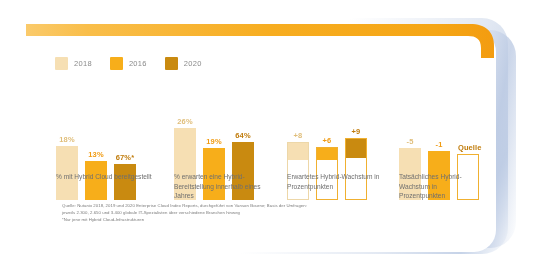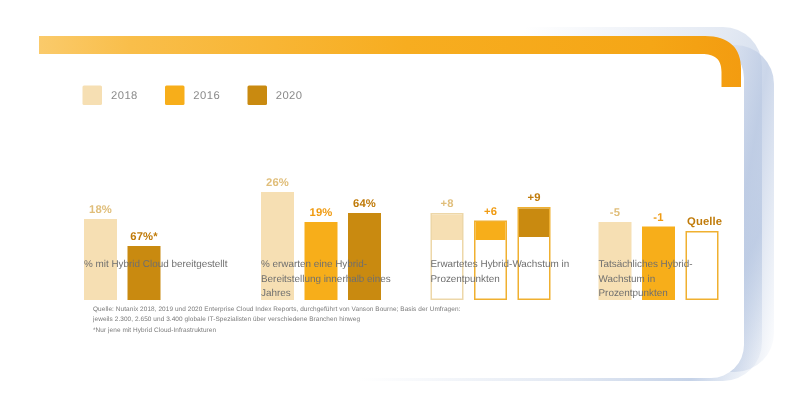--- a/index.html
+++ b/index.html
@@ -114,20 +114,24 @@
 
   <div class="groups">
 
     <div class="group g1">
       <div class="bars">
         <div class="bar-wrap">
           <span class="val" style="bottom:56px;color:#E0BE7A">18%</span>
           <div class="bar" style="height:54px;background:#F6DFB3"></div>
         </div>
         <div class="bar-wrap">
+          <span class="val" style="bottom:41px;color:#F09B12">13%</span>
+          <div class="bar" style="height:39px;background:#F7AE1A"></div>
+        </div>
+        <div class="bar-wrap">
           <span class="val" style="bottom:38px;color:#C07B0A">67%*</span>
           <div class="bar" style="height:36px;background:#C98A10"></div>
         </div>
       </div>
       <div class="cat">% mit Hybrid Cloud bereitgestellt</div>
     </div>
 
     <div class="group g2">
       <div class="bars">
         <div class="bar-wrap">

